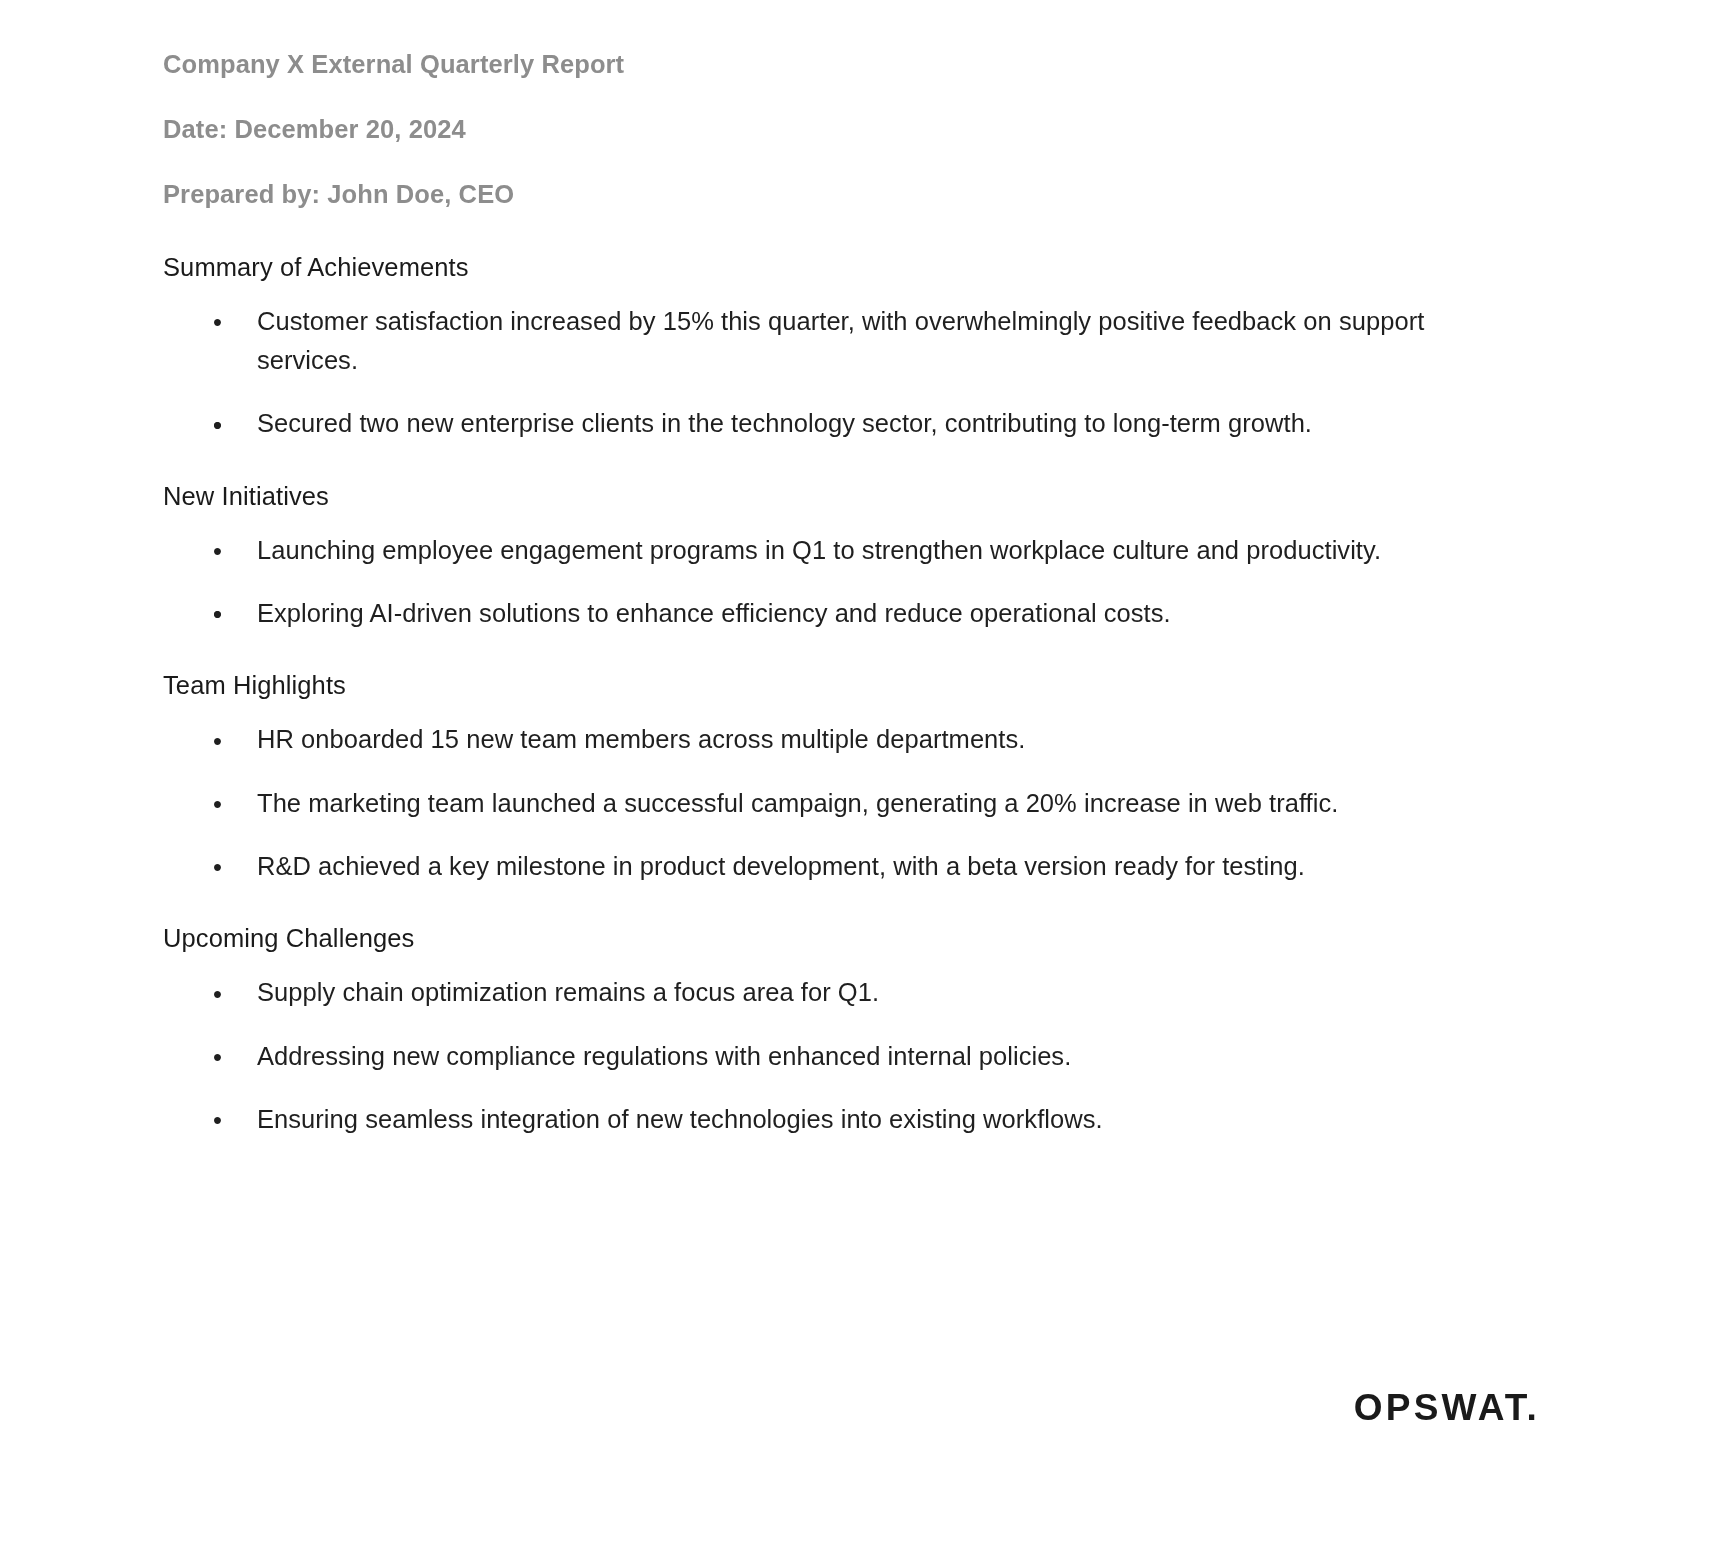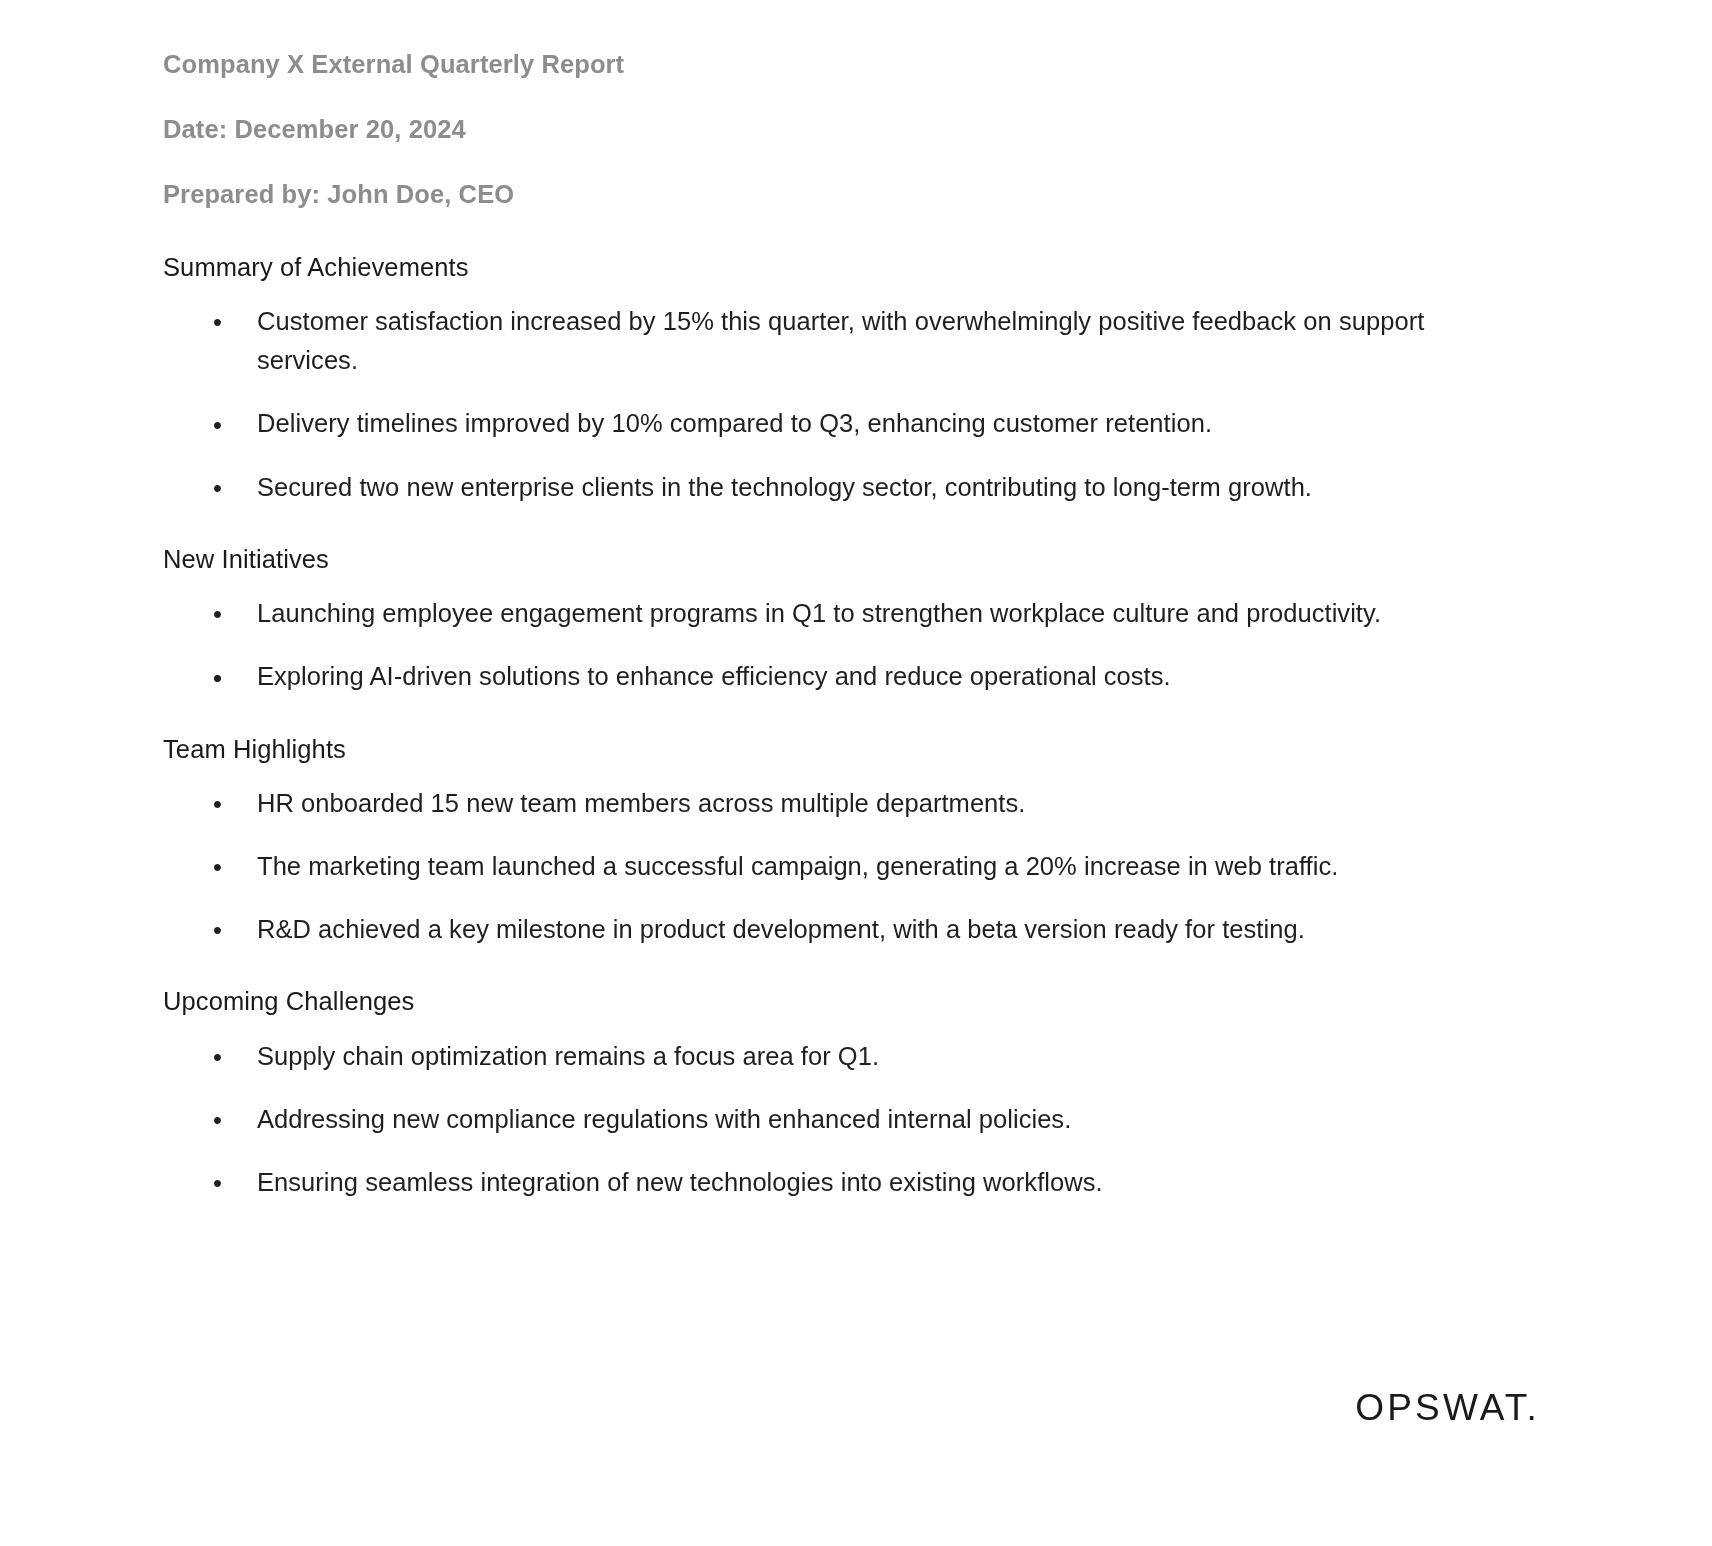--- a/index.html
+++ b/index.html
@@ -70,21 +70,21 @@
     font-size: 25.5px;
     line-height: 1.54;
     color: #1f1f1f;
   }
   .section-gap-sm { margin-top: 36px; }
   .logo {
     position: absolute;
     right: 172px;
     bottom: 120px;
     font-size: 37px;
-    font-weight: normal;
+    font-weight: bold;
     color: #1a1a1a;
     letter-spacing: 3.2px;
     line-height: 1;
     white-space: nowrap;
   }
 </style>
 </head>
 <body>
 
 <div class="page">
@@ -97,21 +97,20 @@
 
     <div class="section">
       <h2 class="section-title">Summary of Achievements</h2>
       <ul class="bullets">
         <li class="bullet">
           <span class="dot">•</span>
           <span>Customer satisfaction increased by 15% this quarter, with overwhelmingly positive feedback on support services.</span>
         </li>
         <li class="bullet">
           <span class="dot">•</span>
-          <span>Delivery timelines improved by 10% compared to Q3, enhancing customer retention.</span>
         </li>
         <li class="bullet">
           <span class="dot">•</span>
           <span>Secured two new enterprise clients in the technology sector, contributing to long-term growth.</span>
         </li>
       </ul>
     </div>
 
     <div class="section section-gap-sm">
       <h2 class="section-title">New Initiatives</h2>

